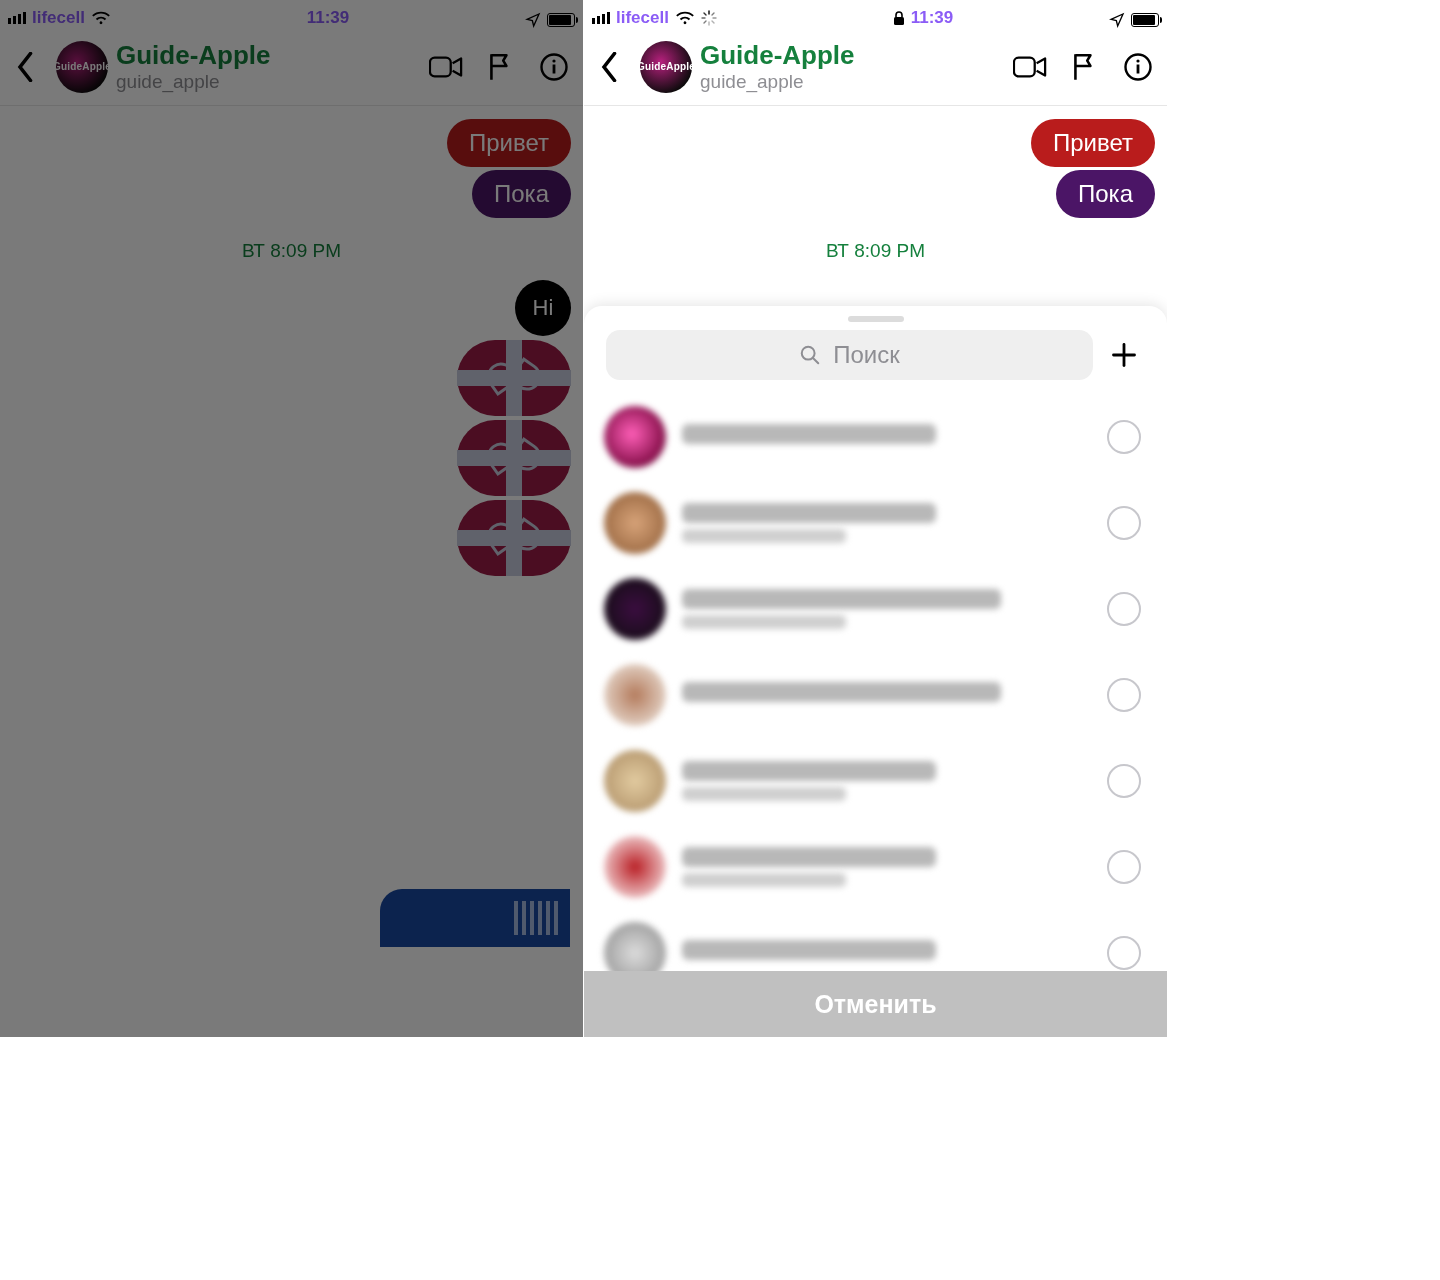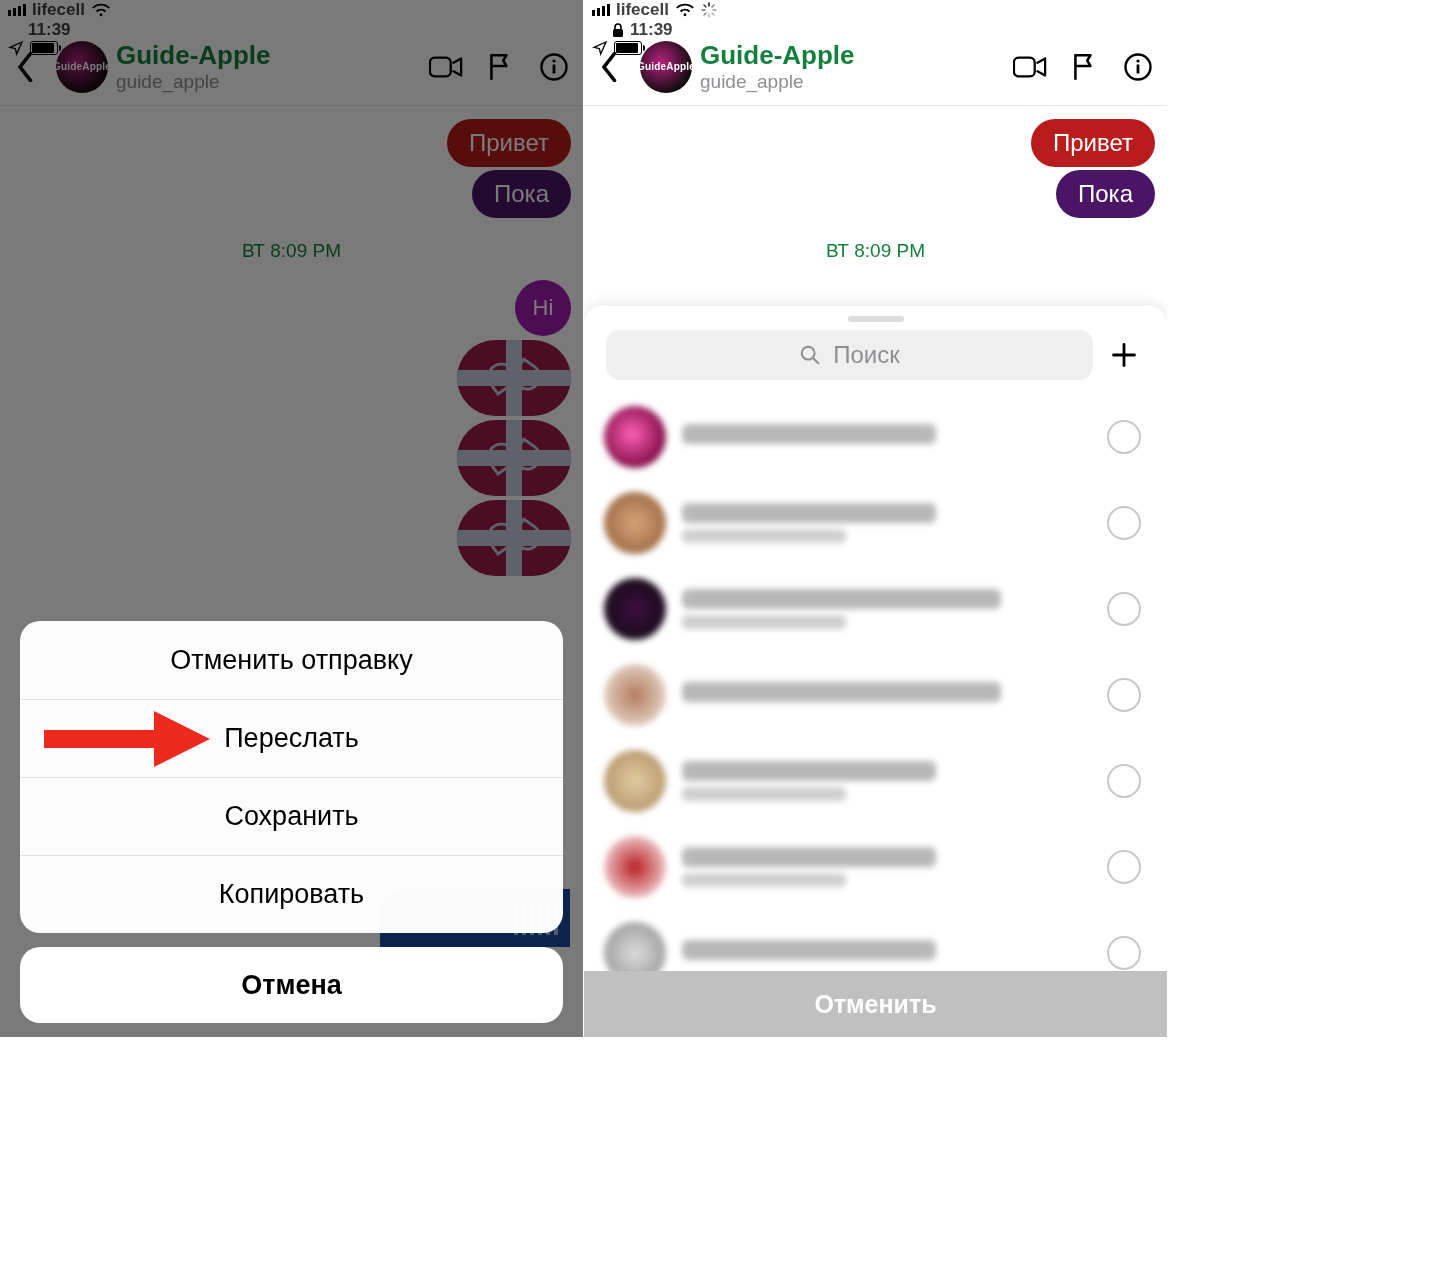--- a/index.html
+++ b/index.html
@@ -24,27 +24,26 @@
   .dim-overlay {
     position: absolute;
     inset: 0;
     background: rgba(0,0,0,0.52);
     pointer-events: none;
   }
   
   .statusbar {
     height: 28px;
     display: flex;
-    align-items: flex-start;
+    align-items: flex-end;
     justify-content: space-between;
     padding: 0 8px;
     font-size: 17px;
     font-weight: 600;
-    color: #404040;
-    flex-direction: column;
+    color: #8b5cf6;
   }
   .sb-left, .sb-right { display:flex; align-items:center; gap:6px; }
   .sb-center { font-weight:700;margin-left:20px; }
   .sig-bars { display:flex; align-items:flex-end; gap:2px; }
   .sig-bars span { width:3px; background:#000; display:block; }
   .sig-bars span:nth-child(1){height:6px}
   .sig-bars span:nth-child(2){height:8px}
   .sig-bars span:nth-child(3){height:10px}
   .sig-bars span:nth-child(4){height:12px}
   .wifi, .loc, .lock { display:inline-flex; }
@@ -79,21 +78,21 @@
     max-width:fit-content;
     padding:10px 22px;
     border-radius:28px;
     font-size:24px;
     color:#fff;
     margin:3px 0 3px auto;
     text-align:center;
   }
   .bubble.purple { background:#b91c1c; }
   .bubble.darkpurple { background:#4b1566; }
-  .bubble.blue { background:#a21caf; width:56px;height:56px;border-radius:50%;display:flex;align-items:center;justify-content:center;font-size:22px;}
+  .bubble.blue { background:#000000; width:56px;height:56px;border-radius:50%;display:flex;align-items:center;justify-content:center;font-size:22px;}
   .timestamp { text-align:center; color:#15803d; font-size:19px; margin:22px 0 18px; }
   .gift {
     width:114px;height:76px;
     background:#9e1c47;
     border-radius:38px;
     margin:4px 0 4px auto;
     position:relative;
   }
   .gift::before, .gift::after { content:""; position:absolute; background:#c9cce0; }
   .gift::before { left:0;right:0;top:50%;height:16px;transform:translateY(-50%); }
@@ -286,43 +285,20 @@
         <span class="bow"></span>
       </div>
   </div>
 
   <div class="below-sheet-strip">
       <span class="bars"></span>
     </div>
 
   <div class="dim-overlay"></div>
 
-  <div class="sheet">
-    <div class="sheet-group">
-      <div class="sheet-item">
-          <span>Отменить отправку</span>
-        </div>
-      <div class="sheet-item">
-        <div class="arrow">
-            <div class="arrow-body"></div>
-            <div class="arrow-head"></div>
-          </div>
-        <span>Переслать</span>
-      </div>
-      <div class="sheet-item">
-          <span>Сохранить</span>
-        </div>
-      <div class="sheet-item">
-          <span>Копировать</span>
-        </div>
-    </div>
-    <div class="sheet-cancel">
-        <span>Отмена</span>
-      </div>
-  </div>
 </div>
 
 <div class="phone phone-right">
 
   <div class="statusbar">
     <div class="sb-left">
       <span class="sig-bars">
           <span></span>
           <span></span>
           <span></span>

